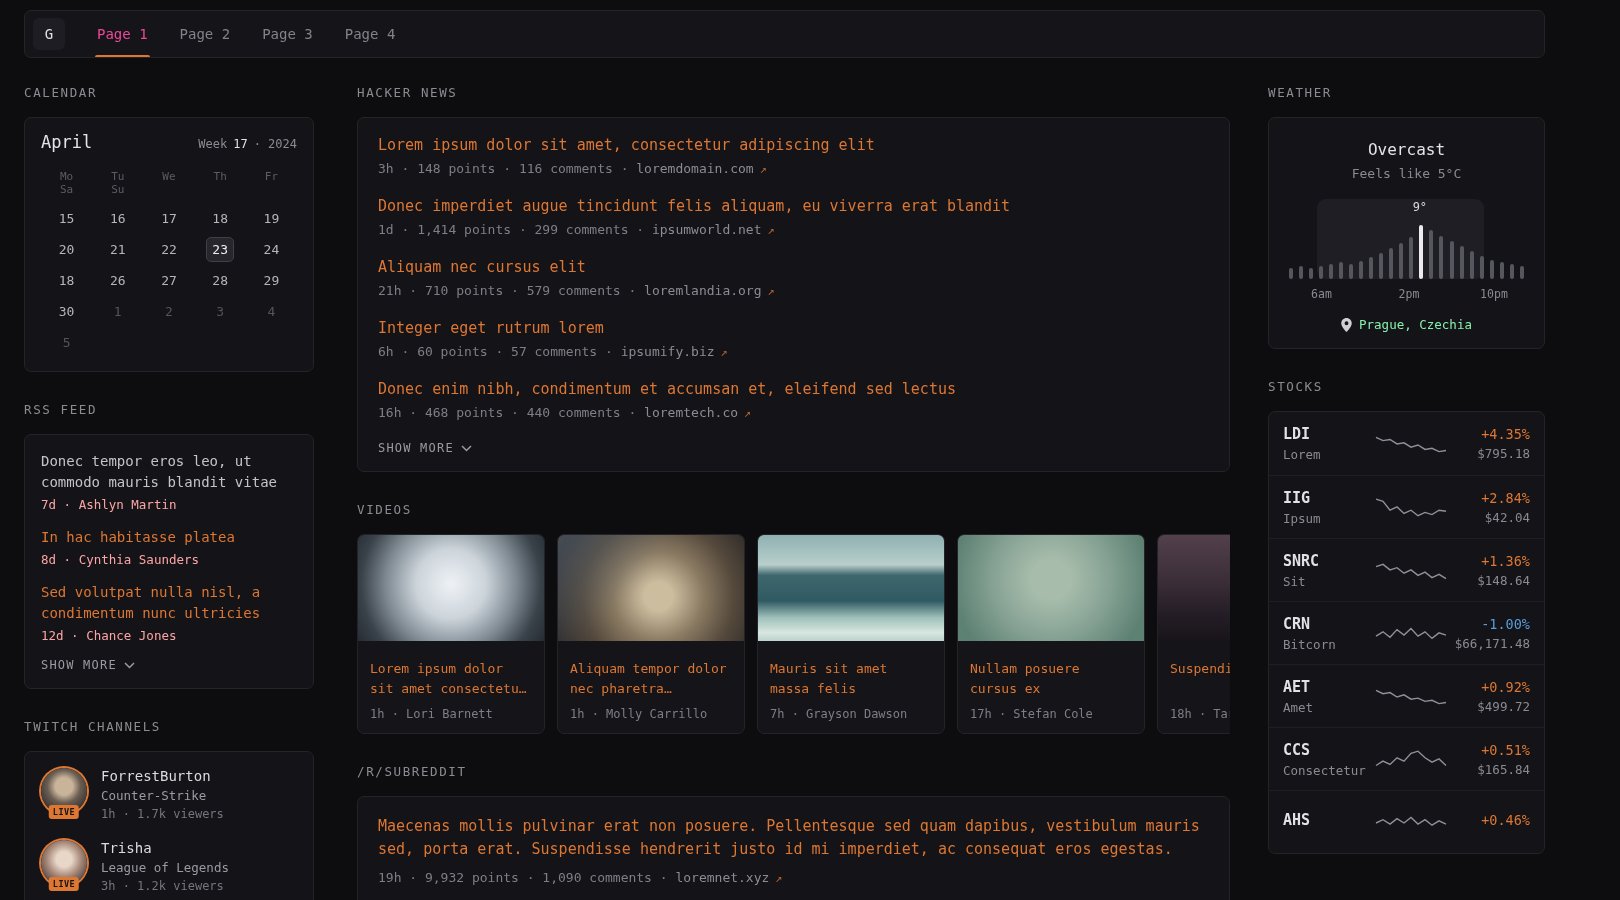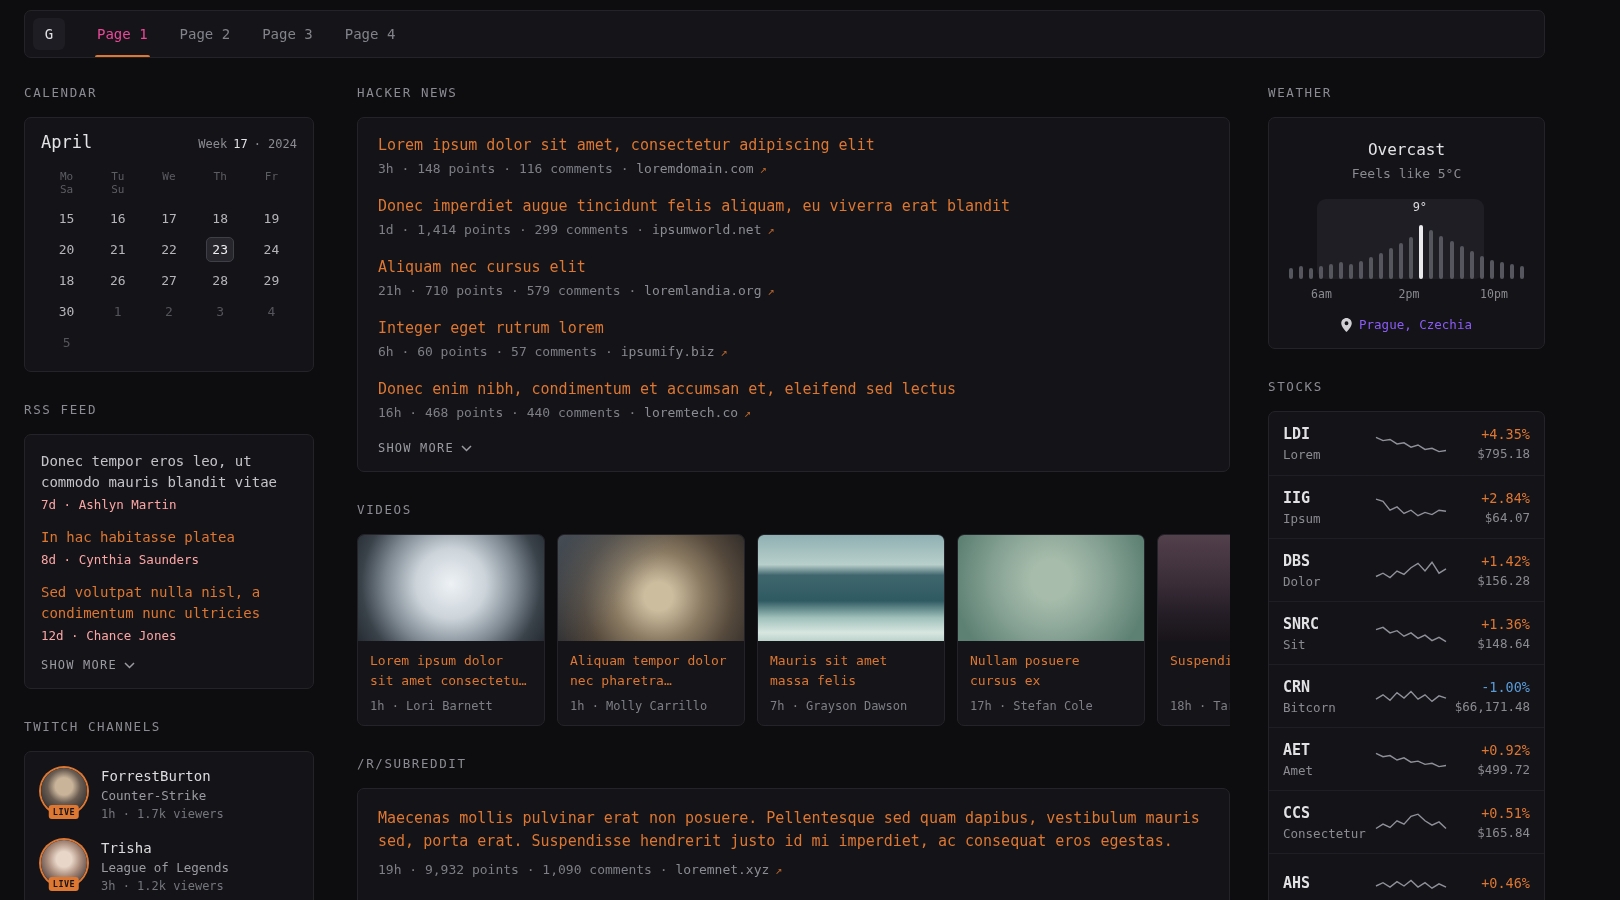--- a/index.html
+++ b/index.html
@@ -80,38 +80,38 @@
 
 
 .videos-row{display:flex;gap:12px;overflow:hidden;width:873px;}
 .vid-card{width:188px;flex:none;background:#141419;border:1px solid #232329;border-radius:7px;overflow:hidden;}
 .vid-thumb{height:106px;}
 .thumb-towers{background:radial-gradient(circle at 50% 46%,#eef2f5 0%,#ccd4da 32%,#7d8891 60%,#3a424a 82%,#262c32 100%);}
 .thumb-camera{background:linear-gradient(130deg,rgba(92,112,132,.5),rgba(0,0,0,0) 45%),radial-gradient(circle at 54% 58%,#cdbd9f 0 12%,#8a7a62 38%,#55493c 64%,#2e2a28 92%);}
 .thumb-sea{background:linear-gradient(180deg,#8fb0b2 0%,#b8cfcb 28%,#3f666d 38%,#2f5a62 62%,#9fc0ba 78%,#d8e6e0 92%,#bcd3cc 100%);}
 .thumb-canoe{background:radial-gradient(circle at 50% 42%,#a7bcab 0 18%,#86a294 52%,#5d8173 88%);}
 .thumb-fog{background:linear-gradient(180deg,#52404b 0%,#3a2d38 45%,#241d26 75%,#191419 100%);}
-.vid-body{padding:10px 12px 12px;}
+.vid-body{padding:18px 12px 12px;}
 .vid-title{font-size:13px;line-height:20px;height:40px;overflow:hidden;color:var(--accent);white-space:normal;}
 .vid-meta{font-size:12px;color:#7e7e86;margin-top:8px;white-space:nowrap;overflow:hidden;}
 
 
 .weather{padding:18px 16px 16px;text-align:center;}
 .w-cond{font-size:16px;color:#e4e4e7;margin-top:4px;}
 .w-feels{font-size:13px;color:#8a8a91;margin-top:7px;}
 .w-chart{position:relative;height:80px;margin-top:18px;}
 .w-day{position:absolute;top:0;bottom:0;left:13%;right:18%;background:#1e1e24;border-radius:9px;}
 .w-temp{position:absolute;top:1px;left:55.5%;transform:translateX(-50%);font-size:12px;color:#dcdcdf;}
 .w-bars{position:absolute;left:4px;right:4px;top:22px;bottom:0;display:flex;align-items:flex-end;justify-content:space-between;}
 .w-bar{width:4px;border-radius:2px;background:#56565e;}
 .w-bar.cur{background:#ececef;}
 .w-times{position:relative;height:15px;margin-top:8px;font-size:11.5px;color:#8a8a91;}
 .w-times .t{position:absolute;transform:translateX(-50%);}
 .t1{left:15%;}.t2{left:51%;}.t3{left:86%;}
-.w-loc{display:flex;align-items:center;justify-content:center;gap:7px;margin-top:15px;font-size:12.5px;color:#8b5cf6;}
+.w-loc{display:flex;align-items:center;justify-content:center;gap:7px;margin-top:15px;font-size:12.5px;color:#86efac;}
 
 
 .stocks-card{overflow:hidden;}
 .stock-row{display:flex;align-items:center;height:63px;padding:0 14px;}
 .stock-row + .stock-row{border-top:1px solid #1e1e24;}
 .stock-left{width:92px;flex:none;}
 .stock-ticker{font-size:15px;font-weight:bold;color:#e2e2e5;}
 .stock-name{font-size:12.5px;color:#8a8a91;margin-top:4px;}
 .stock-sparkwrap{flex:1;display:flex;justify-content:center;}
 svg.spark{width:70px;height:26px;overflow:visible;}
@@ -479,36 +479,21 @@
       <div class="stock-ticker">IIG</div>
       <div class="stock-name">Ipsum</div>
     </div>
     <div class="stock-sparkwrap">
       <svg class="spark" viewBox="0 0 70 26">
                   <polyline points="0.0,5.2 7.0,7.4 14.0,16.2 21.0,12.9 28.0,19.5 35.0,16.2 42.0,21.7 49.0,18.4 56.0,20.6 63.0,16.2 70.0,17.3"></polyline>
                 </svg>
     </div>
     <div class="stock-right">
       <div class="stock-change up">+2.84%</div>
-      <div class="stock-price">$64.07</div>
-    </div>
-  </div>
-            <div class="stock-row">
-    <div class="stock-left">
-      <div class="stock-ticker">DBS</div>
-      <div class="stock-name">Dolor</div>
-    </div>
-    <div class="stock-sparkwrap">
-      <svg class="spark" viewBox="0 0 70 26">
-                  <polyline points="0.0,19.5 7.0,16.2 14.0,20.6 21.0,14.0 28.0,17.3 35.0,10.7 42.0,6.3 49.0,14.0 56.0,5.2 63.0,16.2 70.0,11.8"></polyline>
-                </svg>
-    </div>
-    <div class="stock-right">
-      <div class="stock-change up">+1.42%</div>
-      <div class="stock-price">$156.28</div>
+      <div class="stock-price">$42.04</div>
     </div>
   </div>
             <div class="stock-row">
     <div class="stock-left">
       <div class="stock-ticker">SNRC</div>
       <div class="stock-name">Sit</div>
     </div>
     <div class="stock-sparkwrap">
       <svg class="spark" viewBox="0 0 70 26">
                   <polyline points="0.0,9.6 7.0,7.4 14.0,12.9 21.0,10.7 28.0,16.2 35.0,12.9 42.0,18.4 49.0,15.1 56.0,20.6 63.0,17.3 70.0,21.7"></polyline>

